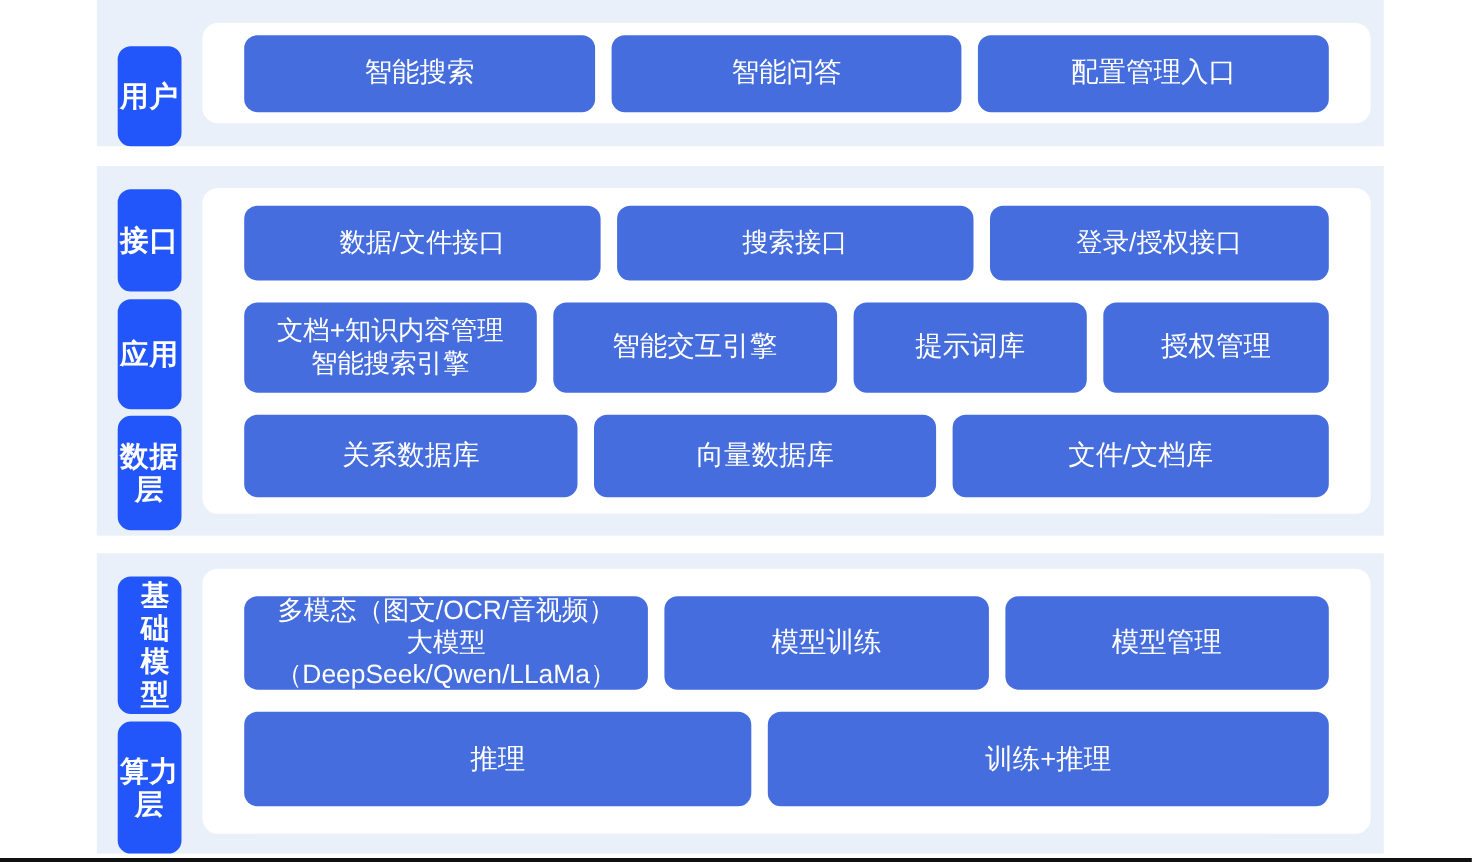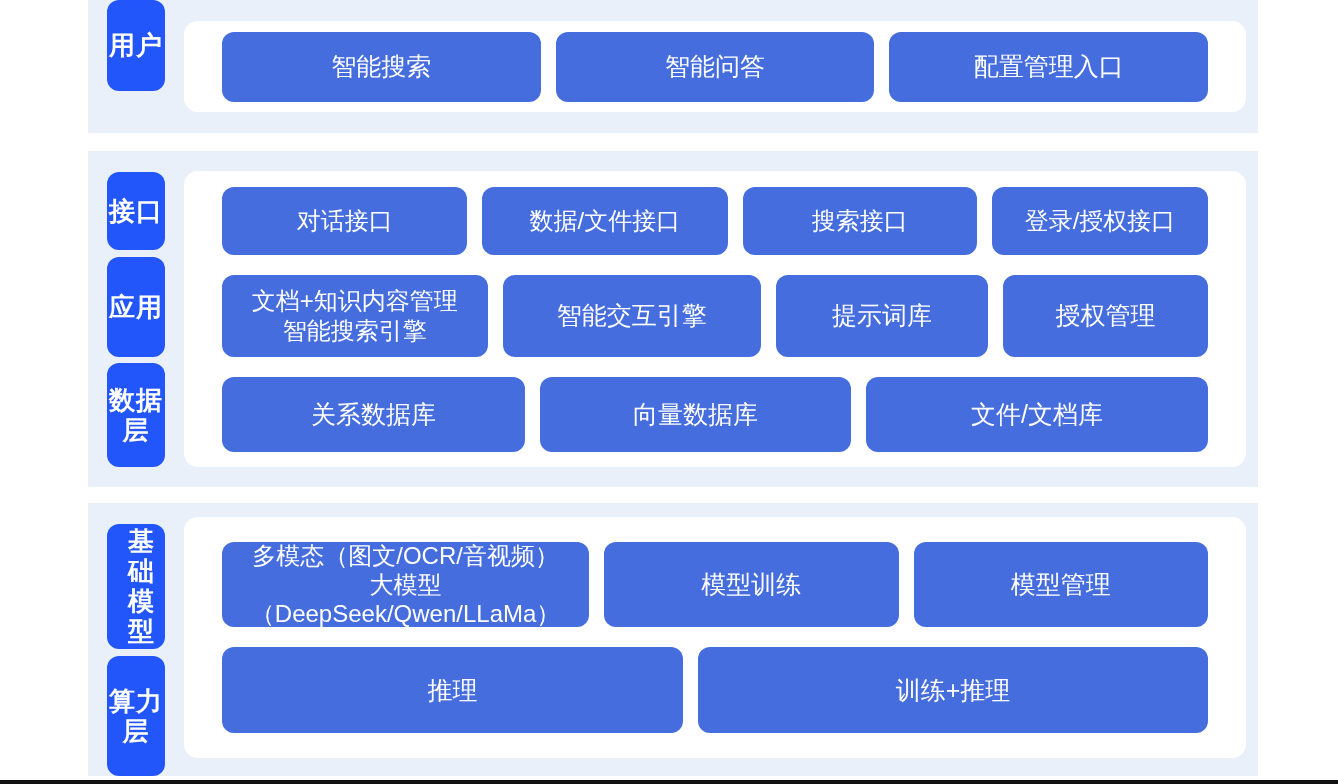--- a/index.html
+++ b/index.html
@@ -40,21 +40,21 @@
   .sec-mid    { height: 336px; }
   .sec-gap-2  { height: 16px; background: #ffffff; flex: none; }
   .sec-base   { height: 273px; }
 
   
   .rail {
     width: 64px;
     flex: none;
     display: flex;
     flex-direction: column;
-    justify-content: flex-start;
+    justify-content: flex-end;
     align-items: center;
     padding: 0 0 0 16px;
     box-sizing: content-box;
   }
   .rail.stack {
     justify-content: flex-start;
     padding-top: 21px;
   }
   .tab {
     width: 58px;
@@ -67,21 +67,21 @@
     display: flex;
     align-items: center;
     justify-content: center;
     text-align: center;
     letter-spacing: 1px;
     box-sizing: border-box;
     word-break: break-all;
     padding: 2px 0;
   }
   .tab-user { height: 91px; }
-  .tab-if   { height: 78px; margin-bottom: 7px; }
+  .tab-if   { height: 93px; margin-bottom: 7px; }
   .tab-app  { height: 100px; margin-bottom: 6px; }
   .tab-data { height: 104px; }
   .tab-found{ height: 130px; margin-bottom: 7px; padding-left: 11px; }
   .tab-comp { height: 126px; }
 
   
   .panel {
     background: #ffffff;
     border-radius: 14px;
     margin: 21px 12px 21px 16px;
@@ -180,21 +180,20 @@
 
   <div class="section sec-mid">
     <div class="rail stack">
       <div class="tab tab-if">接口</div>
       <div class="tab tab-app">应用</div>
       <div class="tab tab-data">数据层</div>
     </div>
     <div class="panel mid">
 
       <div class="row r-if">
-        <div class="card">对话接口</div>
         <div class="card">数据/文件接口</div>
         <div class="card">搜索接口</div>
         <div class="card">登录/授权接口</div>
       </div>
 
       <div class="row r-app">
         <div class="card">文档+知识内容管理
 智能搜索引擎</div>
         <div class="card">智能交互引擎</div>
         <div class="card">提示词库</div>

